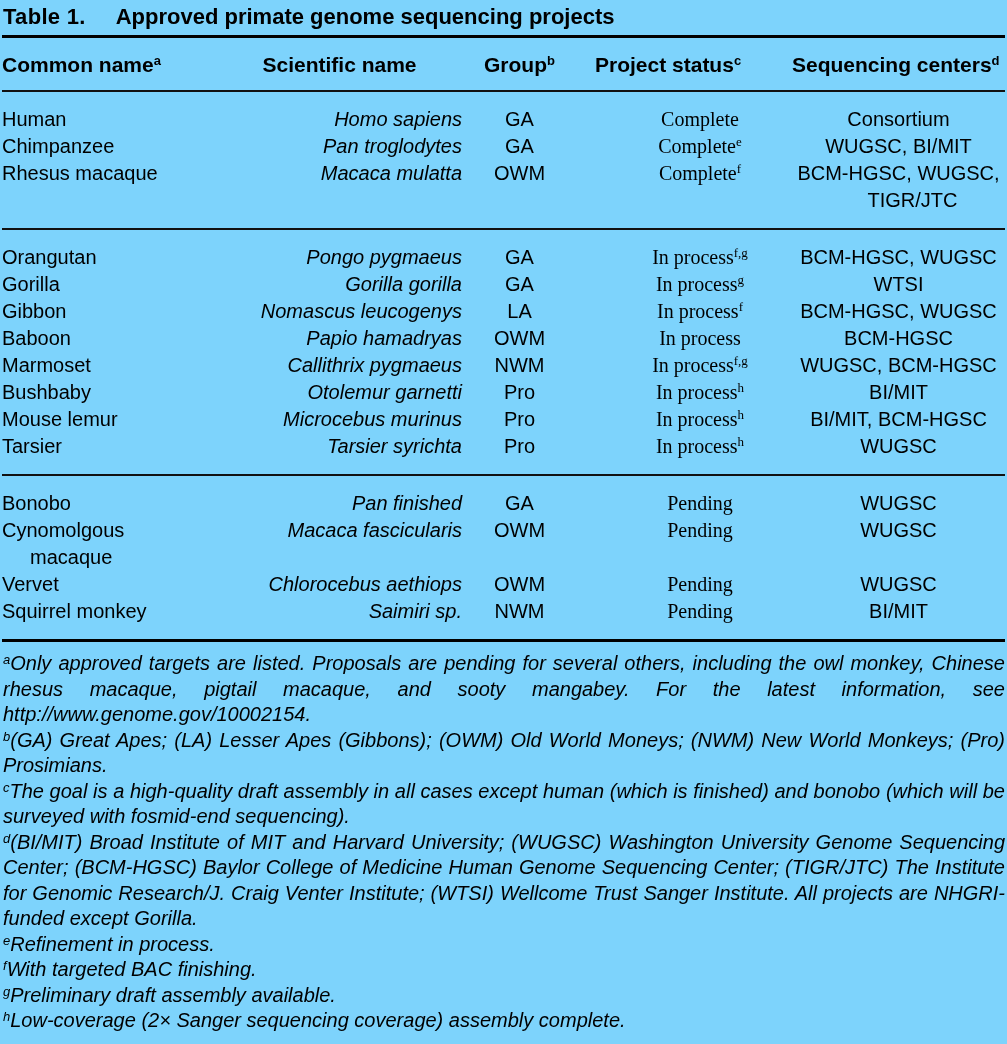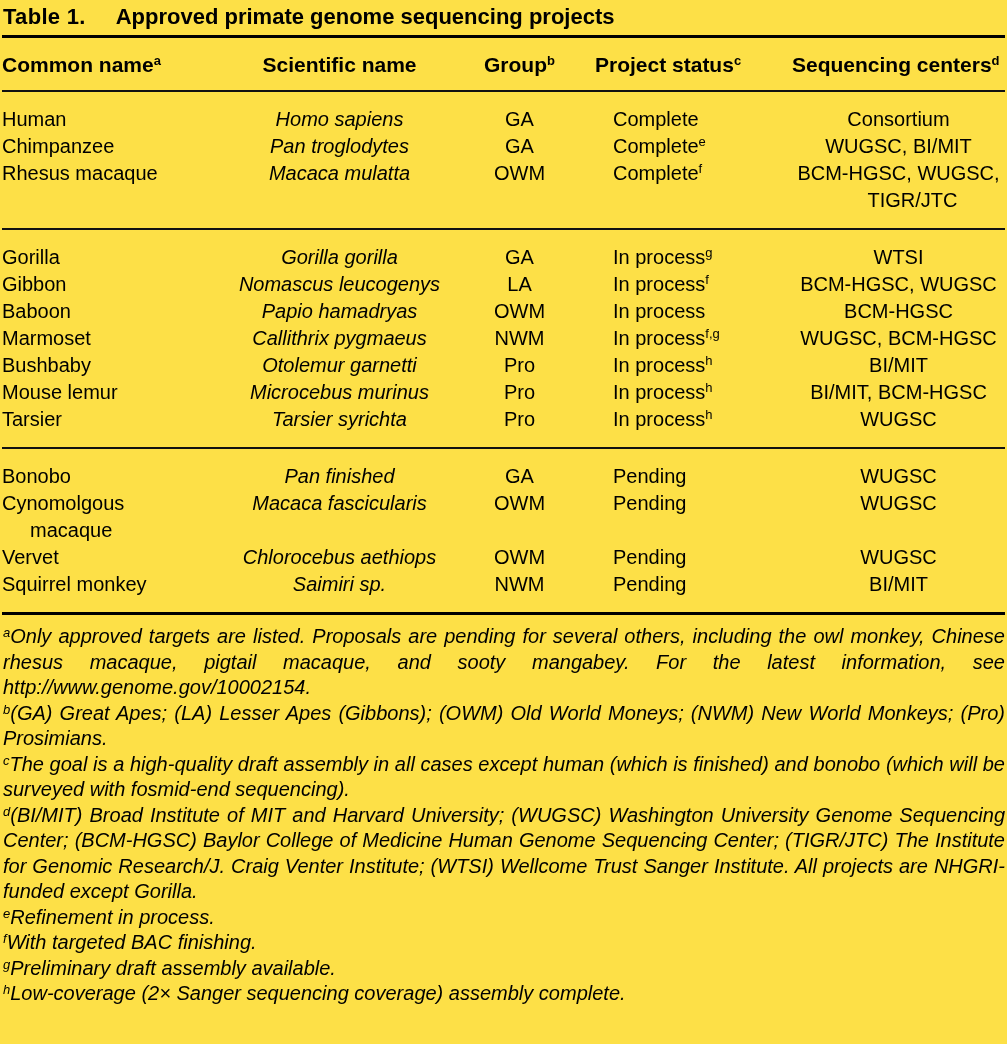--- a/index.html
+++ b/index.html
@@ -2,21 +2,21 @@
 <html><head>
 <meta charset="utf-8">
 <style>
   html, body { margin: 0; padding: 0; background: #ffffff; }
   .page {
     width: 1007px;
     height: 1044px;
     box-sizing: border-box;
     padding: 2px 2px 0 2px;
     overflow: hidden;
-    background: #fde047;
+    background: #7dd3fc;
     color: #000000;
     font-family: "Liberation Sans", sans-serif;
   }
 
   
   .title-row { padding: 1px 0 4px 1px; font-size: 22px; font-weight: bold; line-height: 28px; }
   .title-label { margin-right: 30px; letter-spacing: 0.3px; }
 
   
   .rule-thick { height: 3px; background: #000000; }
@@ -35,23 +35,23 @@
   .head-table td { font-weight: bold; font-size: 21px; line-height: 25px; }
   .h1 { text-align: left; margin-left: 12px; }
   .h2 { text-align: center; }
   .h3 { text-align: center; }
   .h4 { text-align: left; padding-left: 18px; }
   .h5 { text-align: left; padding-left: 5px; }
 
   
   .sec-table { margin: 14px 0; }
   .c1 { text-align: left; }
-  .c2 { text-align: center; }
+  .c2 { text-align: right; }
   .c3 { text-align: center; }
-  .c4 { text-align: left; padding-left: 36px; }
+  .c4 { text-align: center; padding-left: 36px; font-family: Liberation Serif, serif; }
   .c5 { text-align: center; padding-left: 5px; }
   .sci { font-style: italic; }
   .line2 { display: block; padding-left: 28px; }
 
   .sup { font-size: 13px; position: relative; top: -7px; line-height: 0; }
 
   
   .footnotes { padding: 9px 0 0 1px; }
   .footnotes p {
     margin: 0;
@@ -131,20 +131,27 @@
 
   <table class="sec-table">
     <colgroup>
         <col class="w1">
         <col class="w2">
         <col class="w3">
         <col class="w4">
         <col>
       </colgroup>
     <tbody>
+        <tr>
+      <td class="c1"><span>Orangutan</span><span class="line2"></span></td>
+      <td class="c2"><span class="sci">Pongo pygmaeus</span></td>
+      <td class="c3"><span>GA</span></td>
+      <td class="c4"><span>In process</span><span class="sup">f,g</span></td>
+      <td class="c5"><span>BCM-HGSC, WUGSC</span><span class="line2"></span></td>
+    </tr>
     <tr>
       <td class="c1"><span>Gorilla</span><span class="line2"></span></td>
       <td class="c2"><span class="sci">Gorilla gorilla</span></td>
       <td class="c3"><span>GA</span></td>
       <td class="c4"><span>In process</span><span class="sup">g</span></td>
       <td class="c5"><span>WTSI</span><span class="line2"></span></td>
     </tr>
     <tr>
       <td class="c1"><span>Gibbon</span><span class="line2"></span></td>
       <td class="c2"><span class="sci">Nomascus leucogenys</span></td>

